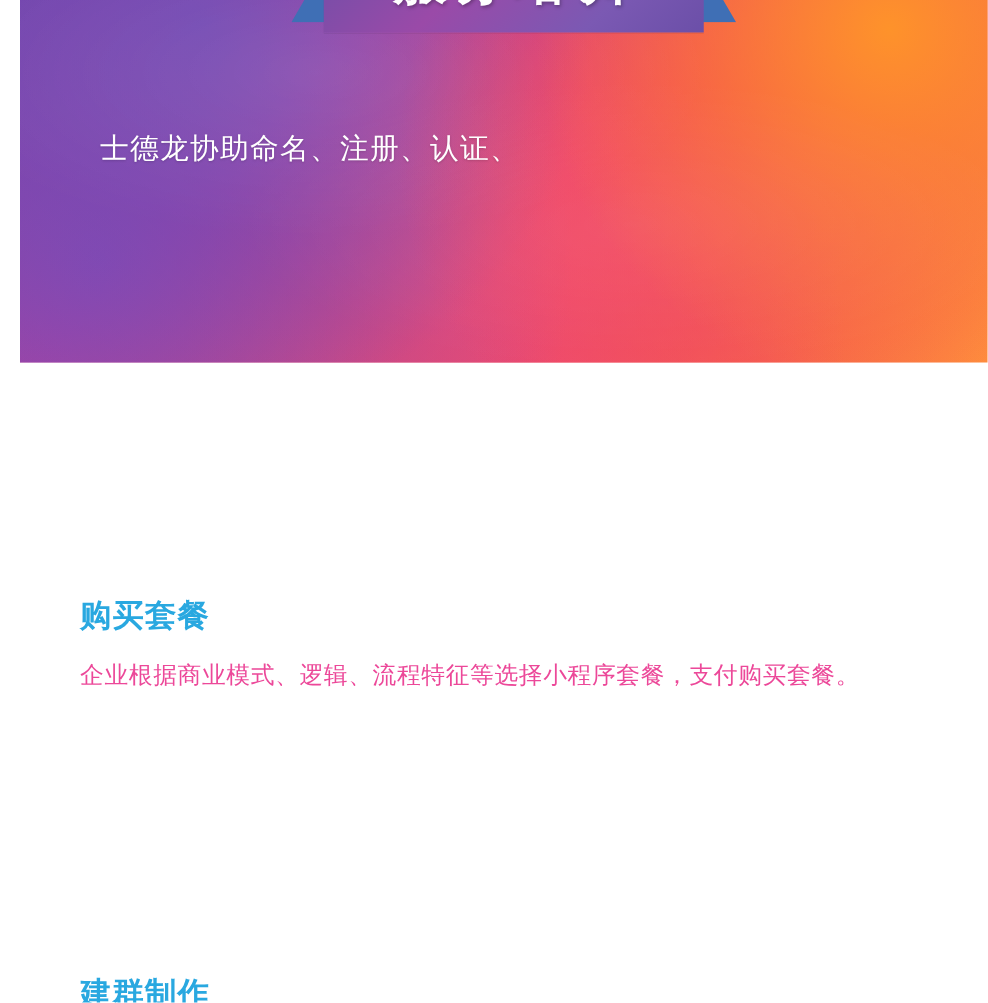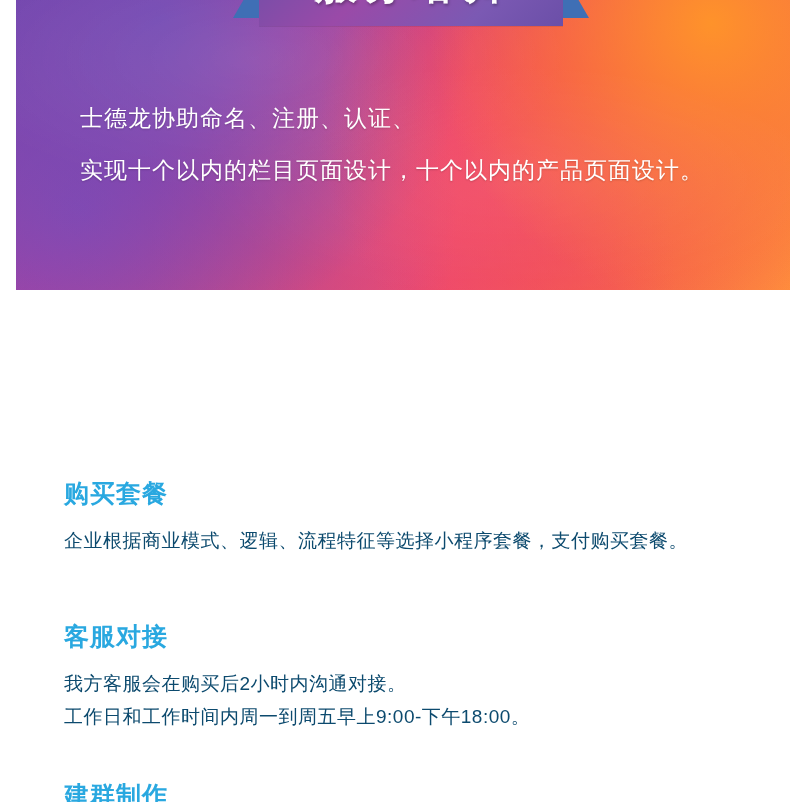--- a/index.html
+++ b/index.html
@@ -129,21 +129,21 @@
     width: 700px;
   }
   .flow-title {
     color: #29a8e0;
     font-size: 25px;
     font-weight: bold;
     letter-spacing: 1px;
     line-height: 34px;
   }
   .flow-para {
-    color: #0c4a6e;
+    color: #ec4899;
     font-size: 19px;
     line-height: 33px;
     letter-spacing: 0.5px;
     margin-top: 14px;
   }
   .flow-para div {
     white-space: nowrap;
   }
   #block-0 { top: 66px; }
   #block-1 { top: 209px; }
@@ -160,47 +160,39 @@
     <div class="ribbon" id="ribbon-top">
       <div class="tail left"></div>
       <div class="tail right"></div>
       <div class="plate">
         <div class="plate-text">服务培训</div>
       </div>
     </div>
 
     <div class="hero-lines">
       <div class="hero-line">士德龙协助命名、注册、认证、</div>
-      <div class="hero-line">实现十个以内的栏目页面设计，十个以内的产品页面设计。</div>
     </div>
 
     <div class="ribbon" id="ribbon-flow">
       <div class="tail left"></div>
       <div class="tail right"></div>
       <div class="plate">
         <div class="plate-text">服务流程</div>
       </div>
     </div>
   </div>
 
   <div class="flow">
 
     <div class="flow-block" id="block-0">
       <div class="flow-title">购买套餐</div>
       <div class="flow-para">
         <div>企业根据商业模式、逻辑、流程特征等选择小程序套餐，支付购买套餐。</div>
       </div>
     </div>
 
-    <div class="flow-block" id="block-1">
-      <div class="flow-title">客服对接</div>
-      <div class="flow-para">
-        <div>我方客服会在购买后2小时内沟通对接。</div>
-        <div>工作日和工作时间内周一到周五早上9:00-下午18:00。</div>
-      </div>
-    </div>
 
     <div class="flow-block" id="block-2">
       <div class="flow-title">建群制作</div>
     </div>
 
   </div>
 </div>
 
 </body></html>

